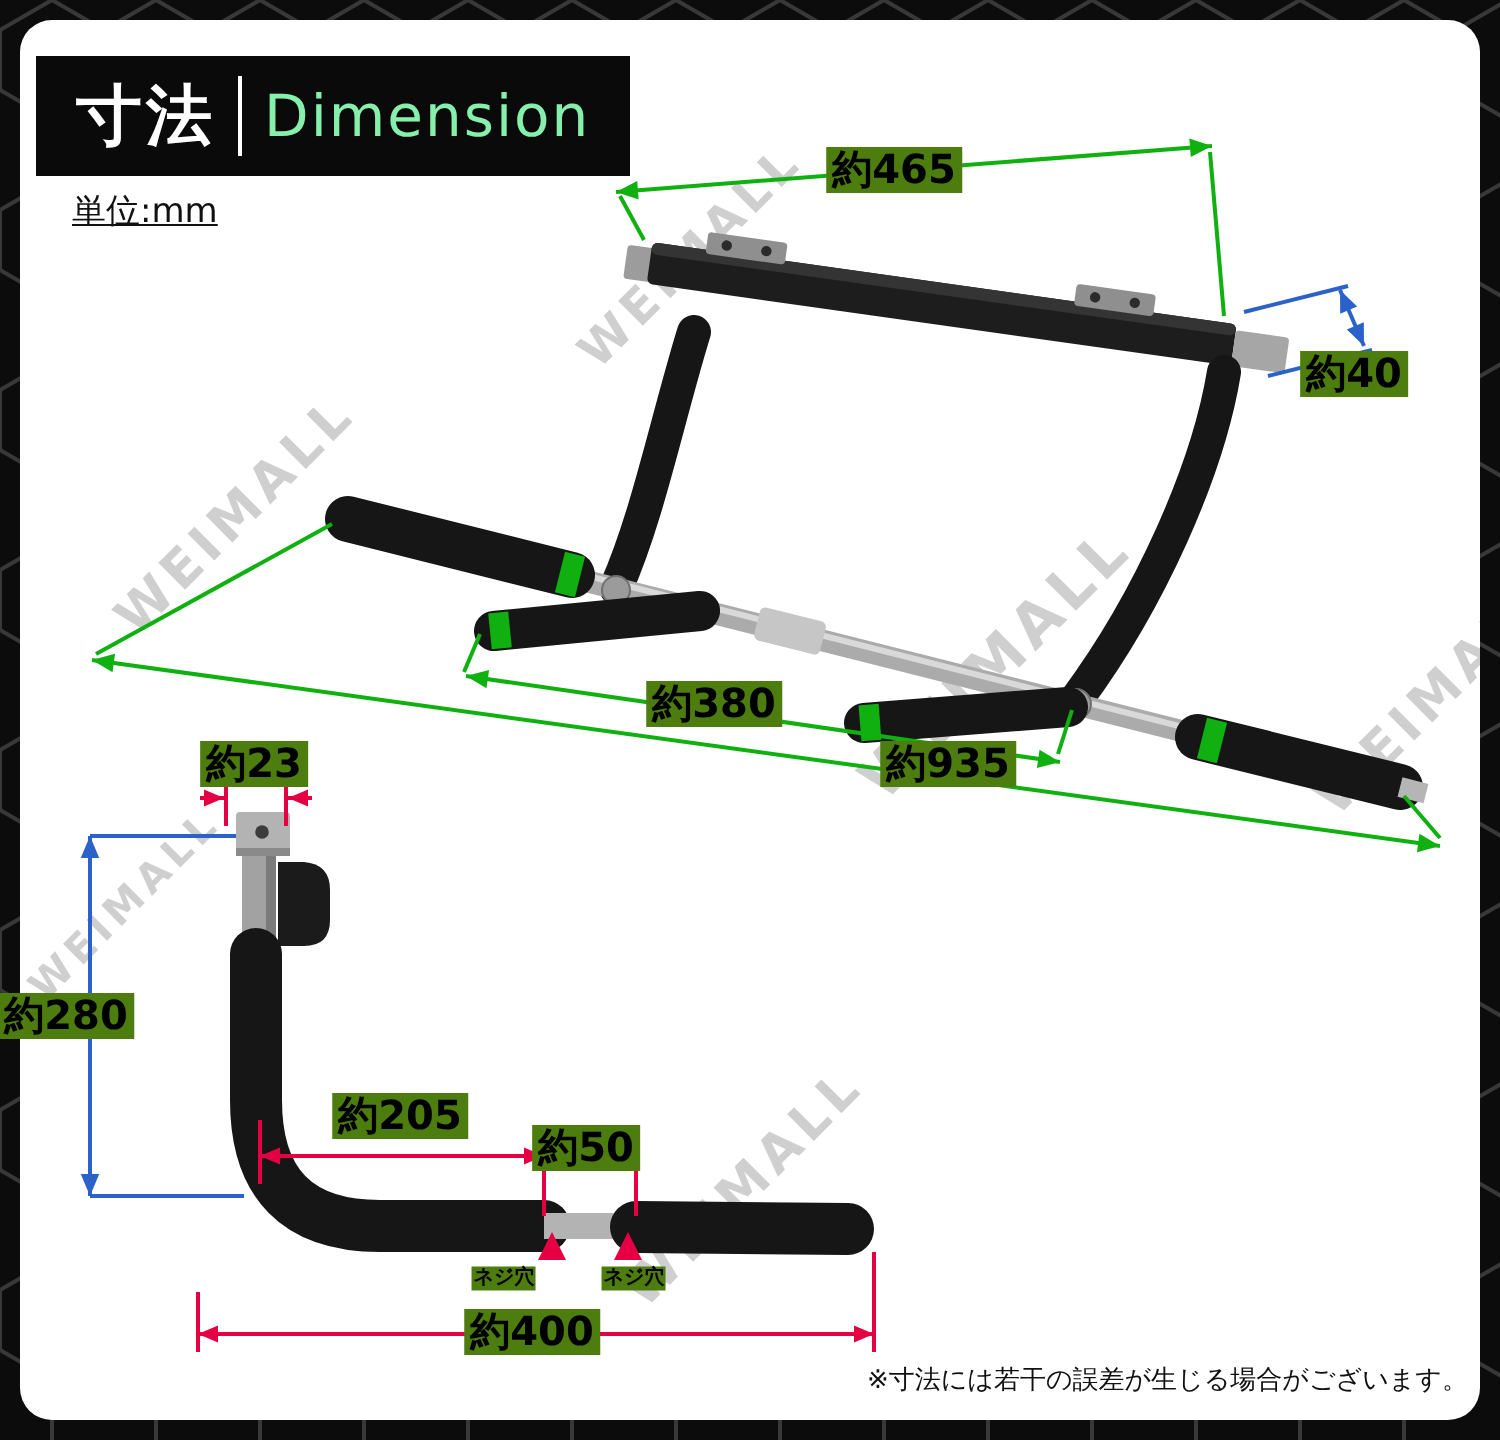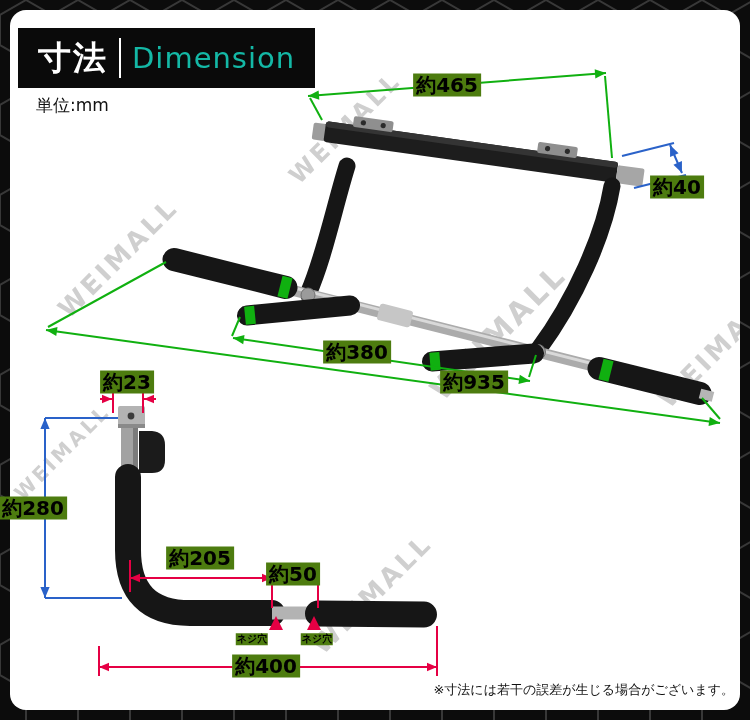--- a/index.html
+++ b/index.html
@@ -10,22 +10,22 @@
   .watermark{position:absolute;color:rgba(130,130,130,.38);font-weight:bold;letter-spacing:3px;
              transform:translate(-50%,-50%) rotate(-45deg);white-space:nowrap;z-index:3;}
   .art{position:absolute;left:0;top:0;z-index:2;}
   .dim-label{position:absolute;z-index:4;transform:translate(-50%,-50%);font-weight:bold;font-size:20px;
              color:#000;background:#4d7c0f;padding:0 3px;white-space:nowrap;line-height:1.15;}
   .neji{font-size:10px;padding:0 1px;}
   .title-box{position:absolute;left:18px;top:28px;height:60px;background:#0a0a0a;display:flex;
              align-items:center;gap:11px;padding:0 20px;z-index:5;}
   .title-jp{color:#fff;font-size:33px;font-weight:bold;letter-spacing:2px;}
   .title-divider{width:2px;height:40px;background:#fff;}
-  .title-en{color:#14b8a6;font-size:29px;font-weight:400;letter-spacing:1px;}
-  .unit{position:absolute;left:36px;top:94px;font-size:17px;color:#111;z-index:5;}
+  .title-en{color:#86efac;font-size:29px;font-weight:400;letter-spacing:1px;}
+  .unit{position:absolute;left:36px;top:94px;font-size:17px;color:#111;z-index:5;text-decoration:underline;}
   .disclaimer{position:absolute;right:16px;top:681px;font-size:13px;color:#111;z-index:5;}
   
   .sg{stroke:var(--dim_green,#10b010);stroke-width:2;fill:none;}
   .sb{stroke:var(--dim_blue,#2a62c9);stroke-width:2;fill:none;}
   .sr{stroke:var(--dim_red,#e50044);stroke-width:2;fill:none;}
   .fg{fill:var(--dim_green,#10b010);}
   .fb{fill:var(--dim_blue,#2a62c9);}
   .fr{fill:var(--dim_red,#e50044);}
   .foam{stroke:#161616;fill:none;stroke-linecap:round;stroke-linejoin:round;}
   .band{stroke:var(--dim_green,#10b010);fill:none;}

